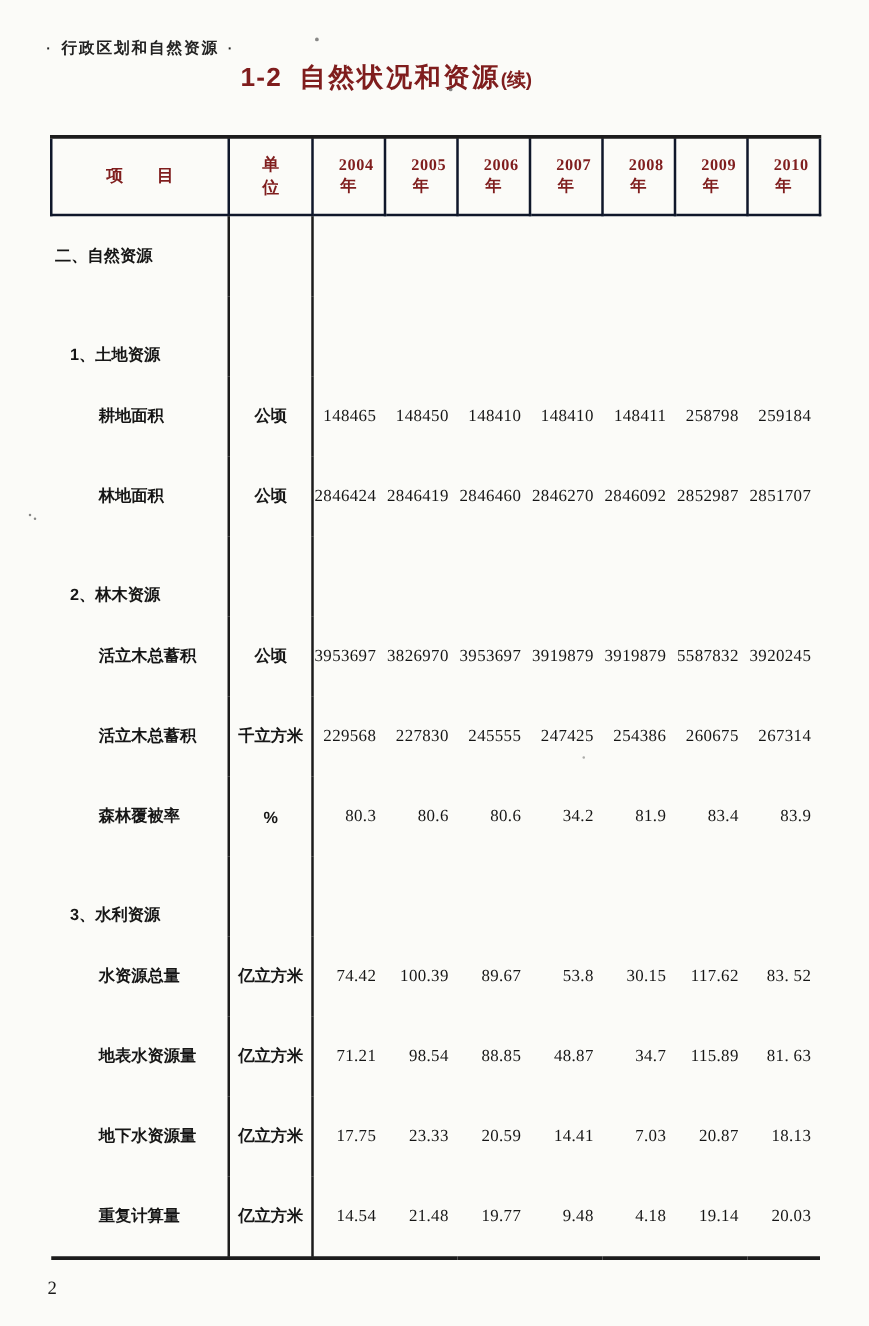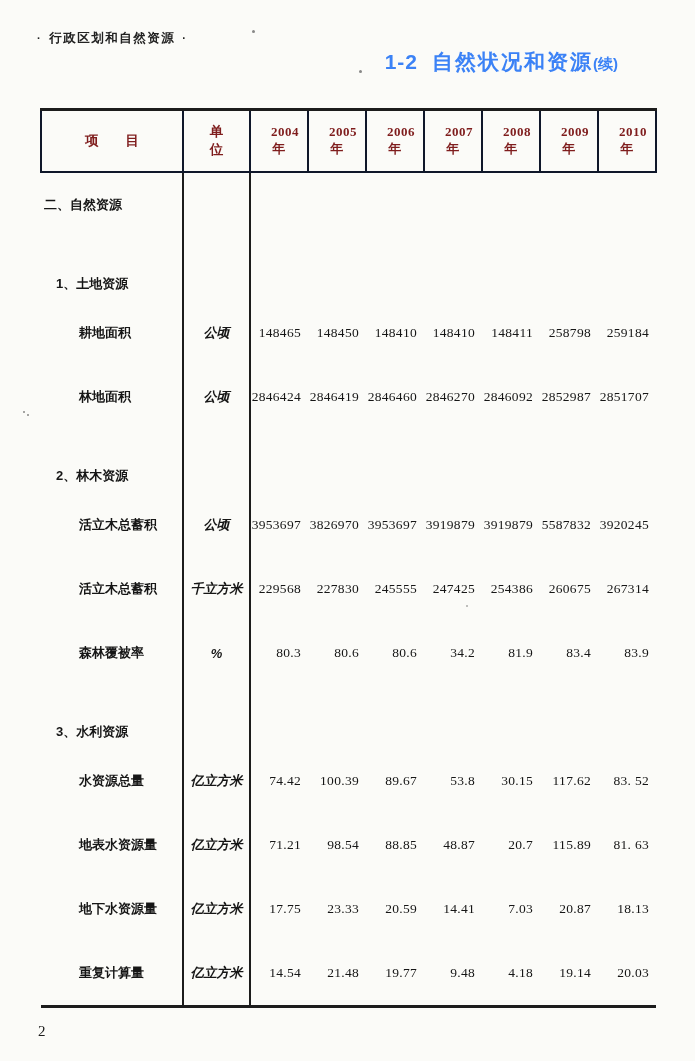--- a/index.html
+++ b/index.html
@@ -11,21 +11,21 @@
   }
   .margin-header{
     position:absolute;top:13px;left:30px;
     font-size:12.5px;font-weight:700;letter-spacing:1.5px;
     color:#222;
     margin-top:17px;
   }
   .margin-header .dot{font-size:11px;margin:0 7px;}
   .doc-title{
     position:absolute;top:48px;left:0;width:618px;
-    text-align:right;font-weight:700;color:#3b82f6;
+    text-align:center;font-weight:700;color:#7f1d1d;
     font-size:21px;letter-spacing:2px;margin:0;
   }
   .doc-title .num{margin-right:14px;letter-spacing:1px;}
   .doc-title .suffix{font-size:15px;letter-spacing:0;}
   table.stats{
     position:absolute;left:40px;top:108px;width:617px;
     border-collapse:collapse;table-layout:fixed;
     border-top:3px solid #1c1c1c;
     border-bottom:3px solid #1c1c1c;
   }
@@ -39,21 +39,21 @@
     font-family:"Liberation Serif",serif;
     font-size:13px;letter-spacing:0.5px;
   }
   tbody td{
     height:64px;padding:0;vertical-align:middle;
     font-size:13px;color:#161616;
   }
   tbody td.label-cell{border-right:2px solid #1c1c1c;text-align:left;}
   tbody td.unit-cell{
     border-right:2px solid #1c1c1c;text-align:center;
-    font-weight:700;font-size:13px;font-style:italic;
+    font-weight:700;font-size:13px;
   }
   tbody td.value-cell{
     text-align:right;padding-right:7px;
     font-family:"Liberation Serif",serif;
     font-size:13.5px;letter-spacing:0.3px;
   }
   .row-label{display:block;font-weight:700;white-space:nowrap;}
   .indent-section{padding-left:3px;}
   .indent-group{padding-left:15px;margin-top:30px;}
   .indent-item{padding-left:38px;}
@@ -241,21 +241,21 @@
       </tr>
       <tr>
         <td class="label-cell">
           <span class="row-label indent-item">地表水资源量</span>
         </td>
         <td class="unit-cell">亿立方米</td>
         <td class="value-cell">71.21</td>
         <td class="value-cell">98.54</td>
         <td class="value-cell">88.85</td>
         <td class="value-cell">48.87</td>
-        <td class="value-cell">20.7</td>
+        <td class="value-cell">34.7</td>
         <td class="value-cell">115.89</td>
         <td class="value-cell">81. 63</td>
       </tr>
       <tr>
         <td class="label-cell">
           <span class="row-label indent-item">地下水资源量</span>
         </td>
         <td class="unit-cell">亿立方米</td>
         <td class="value-cell">17.75</td>
         <td class="value-cell">23.33</td>

